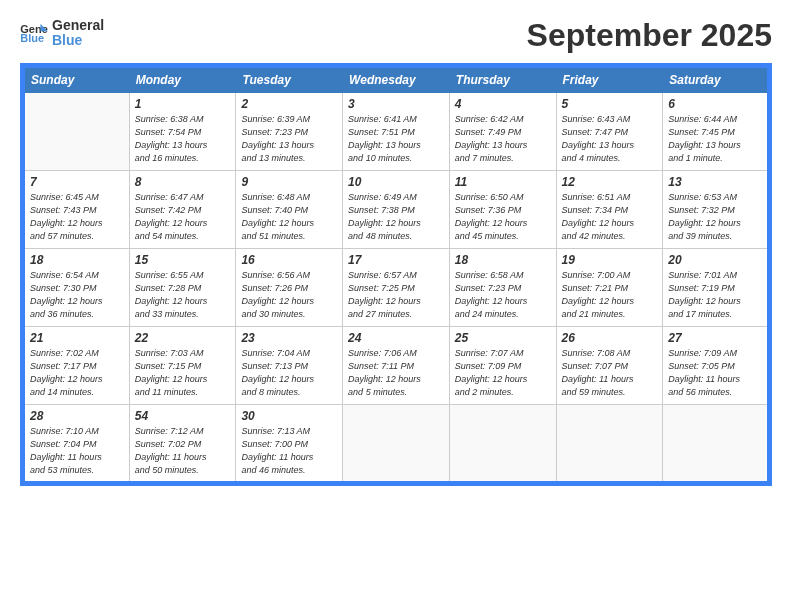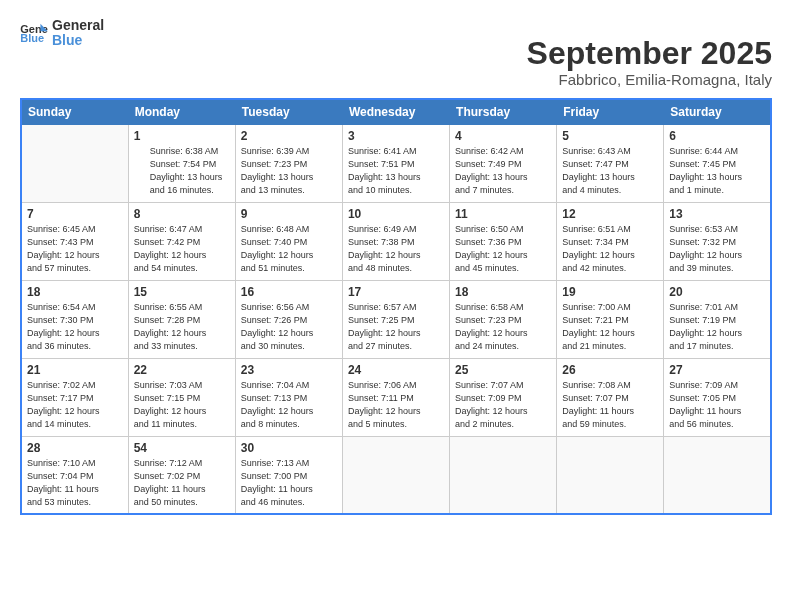--- a/index.html
+++ b/index.html
@@ -26,36 +26,36 @@
       display: flex;
       align-items: center;
       gap: 4px;
     }
     .logo-icon {
       width: 28px;
       height: 22px;
     }
     .title-block {
       text-align: right;
-      margin-top: 18px;
     }
     .month-title {
       font-size: 32px;
       font-weight: bold;
       color: #333;
       line-height: 1.1;
     }
     .location-title {
       font-size: 15px;
       color: #555;
     }
     .calendar {
       width: 100%;
       border-collapse: collapse;
-      border: 2px solid #3b82f6;
+      border: 5px solid #3b82f6;
+      font-style: italic;
     }
     .calendar th {
       background: #3a7abf;
       color: #fff;
       font-size: 12px;
       font-weight: bold;
       padding: 5px 6px;
       text-align: left;
       border: 1px solid #3a7abf;
     }
@@ -98,42 +98,41 @@
         <text x="0" y="22" font-size="12" font-weight="bold" fill="#4a90d9">Blue</text>
         <polygon points="22,2 30,10 22,10" fill="#4a90d9"></polygon>
       </svg>
       <div style="line-height:1.1">
         <div style="font-size:14px;font-weight:bold;color:#333;">General</div>
         <div style="font-size:14px;font-weight:bold;color:#4a90d9;">Blue</div>
       </div>
     </div>
     <div class="title-block">
       <div class="month-title">September 2025</div>
-      <div class="location-title">Fabbrico, Emilia-Romagna, Italy</div>
     </div>
   </div>
 
   <table class="calendar">
     <thead>
       <tr>
         <th>Sunday</th>
         <th>Monday</th>
         <th>Tuesday</th>
         <th>Wednesday</th>
         <th>Thursday</th>
         <th>Friday</th>
         <th>Saturday</th>
       </tr>
     </thead>
     <tbody id="calendar-body">
     <tr>
           <td class="empty"></td>
           <td>
             <div class="day-number">1</div>
-            <div class="day-detail" style="white-space: pre-line; margin-left: 16px;">Sunrise: 6:38 AM
+            <div class="day-detail" style="white-space: pre-line;">Sunrise: 6:38 AM
 Sunset: 7:54 PM
 Daylight: 13 hours
 and 16 minutes.</div>
           </td>
           <td>
             <div class="day-number">2</div>
             <div class="day-detail" style="white-space: pre-line;">Sunrise: 6:39 AM
 Sunset: 7:23 PM
 Daylight: 13 hours
 and 13 minutes.</div>

